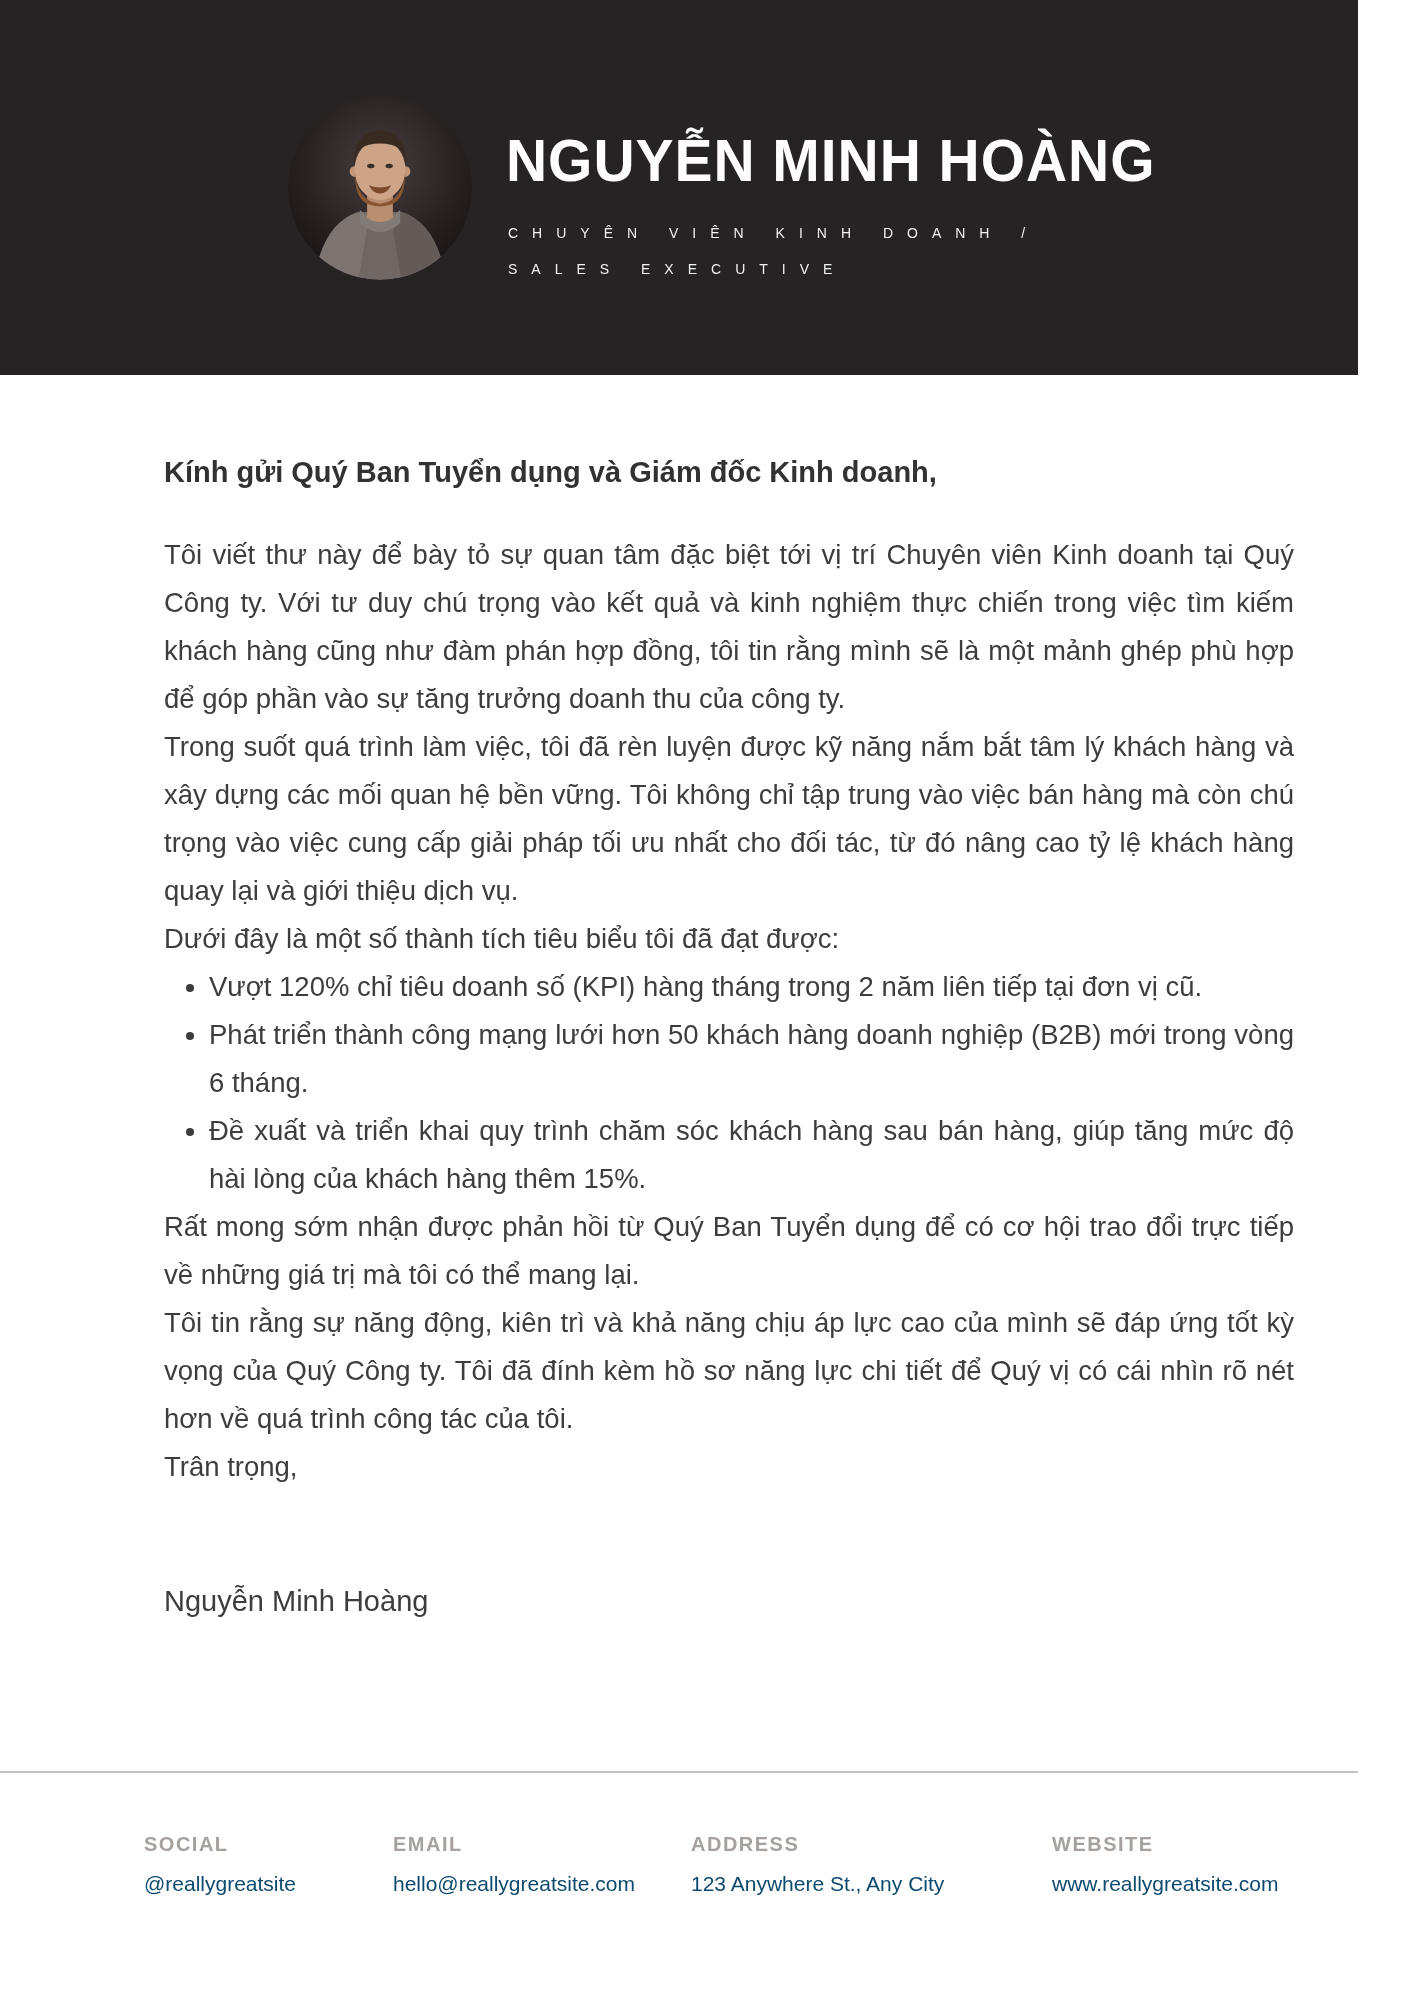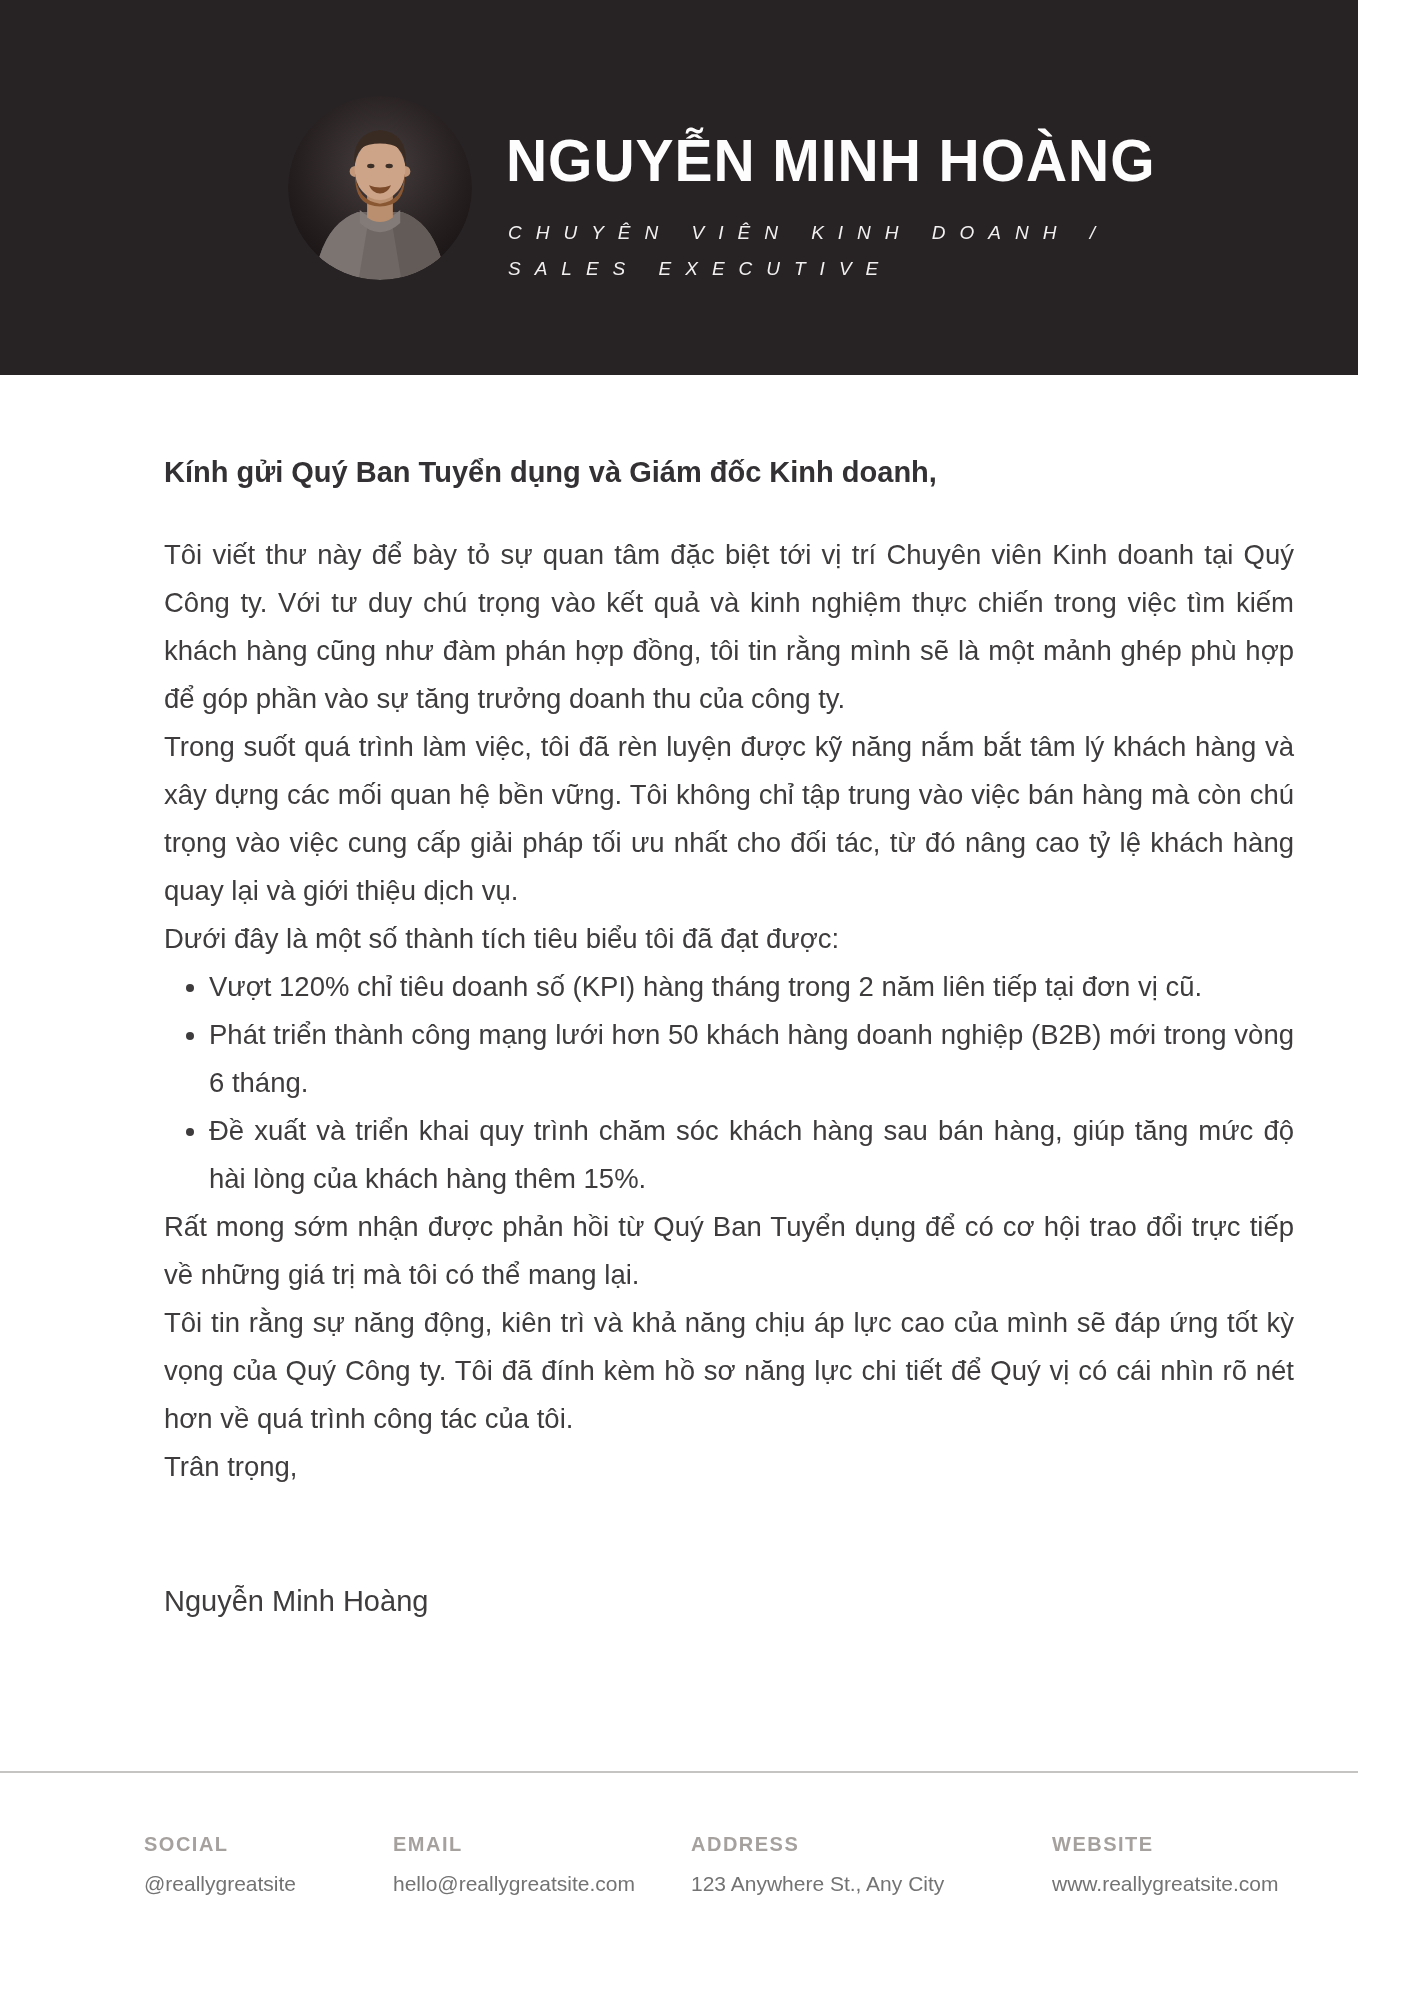--- a/index.html
+++ b/index.html
@@ -37,26 +37,25 @@
     letter-spacing: 1px;
     color: #fdfdfd;
     white-space: nowrap;
     transform: scaleX(0.95);
     transform-origin: left center;
   }
   .job-title {
     position: absolute;
     left: 508px; top: 215px;
     color: #f2f0f1;
-    font-size: 19px;
+    font-size: 14px;
     font-weight: 400;
     letter-spacing: 14px;
     line-height: 36px;
     white-space: nowrap;
-    font-style: italic;
   }
 
   
   .content {
     position: absolute;
     left: 143px; top: 448px;
     width: 1130px;
     color: #3e3c3d;
     font-size: 27.5px;
     line-height: 48px;
@@ -101,21 +100,21 @@
   .fcol-website { left: 1052px; }
   .flabel {
     font-size: 20px;
     font-weight: 700;
     letter-spacing: 1.5px;
     color: #a5a19e;
   }
   .fvalue {
     margin-top: 16px;
     font-size: 21px;
-    color: #737373;
+    color: #0c4a6e;
   }
 </style>
 </head>
 <body>
 
 <div class="page">
 
   <header class="header">
     <div class="avatar">
       <svg viewBox="0 0 100 100" aria-hidden="true">

